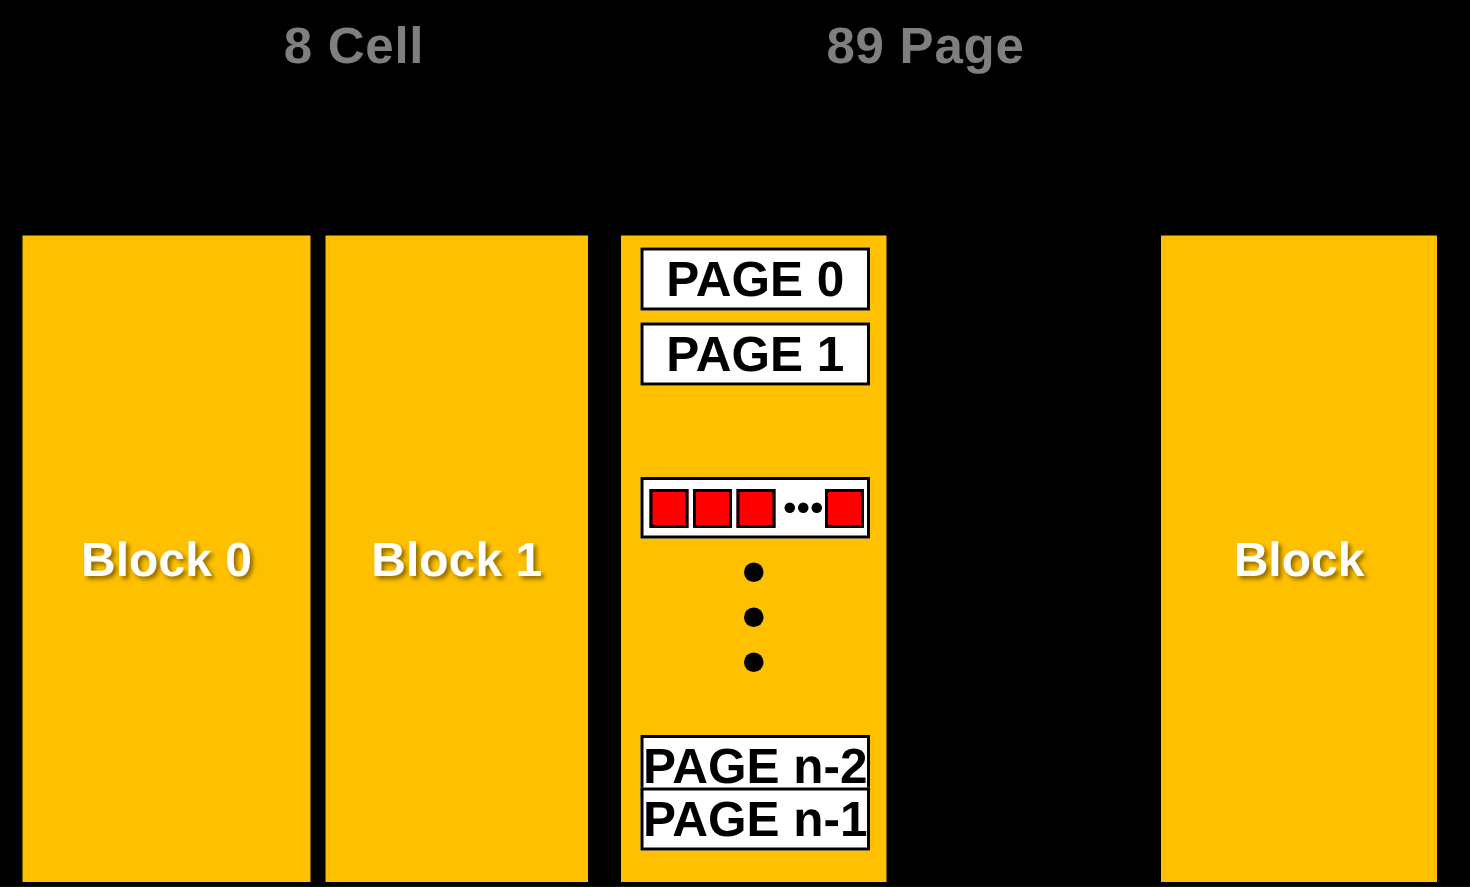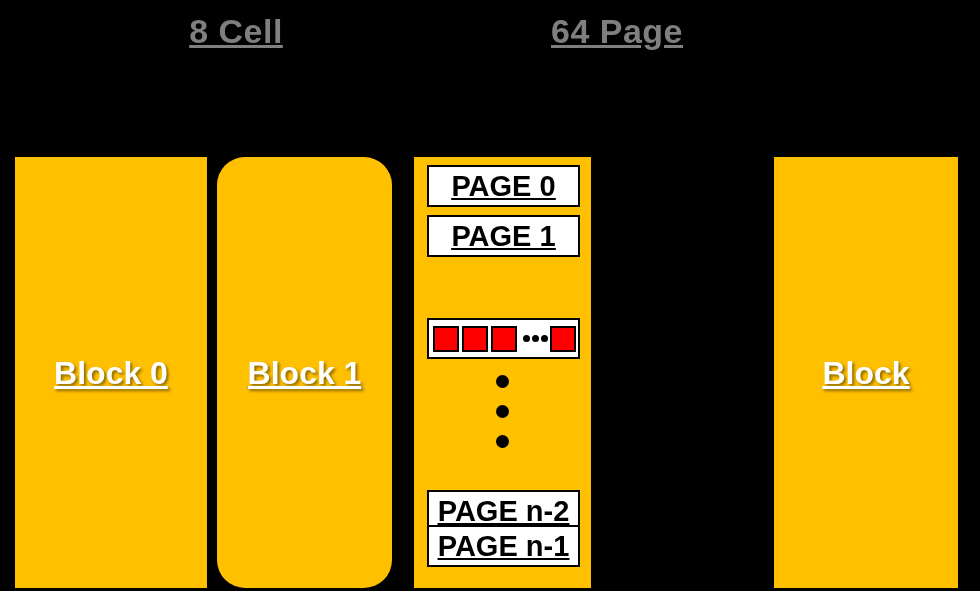--- a/index.html
+++ b/index.html
@@ -7,21 +7,21 @@
     --block-fill: #ffc000;
     --block-label: #ffffff;
     --header-text: #7f7f7f;
     --page-box-fill: #ffffff;
     --page-box-border: #000000;
     --page-text: #000000;
     --cell-fill: #ff0000;
     --cell-border: #000000;
     --dot: #000000;
   }
-  * { margin: 0; padding: 0; box-sizing: border-box; text-decoration: underline; }
+  * { margin: 0; padding: 0; box-sizing: border-box; }
   html, body { background: #222; }
   body { font-family: "Liberation Sans", sans-serif; }
 
   .canvas {
     position: relative;
     width: 980px;
     height: 591px;
     background: var(--background);
     overflow: hidden;
   }
@@ -43,21 +43,21 @@
   .block {
     position: absolute;
     top: 157px;
     height: 431px;
     background: var(--block-fill);
     display: flex;
     align-items: center;
     justify-content: center;
   }
   #block-0 { left: 15px;  width: 192px; }
-  #block-1 { left: 217px; width: 175px; border-radius: 28px; }
+  #block-1 { left: 217px; width: 175px; }
   #block-expanded { left: 414px; width: 177px; }
   #block-n1 { left: 774px; width: 184px; }
 
   .block-label {
     color: var(--block-label);
     font-size: 32px;
     font-weight: bold;
     text-align: center;
     line-height: 1.25;
     text-shadow: 2px 2px 3px rgba(0,0,0,0.45);
@@ -70,21 +70,21 @@
     left: 13px;
     width: 153px;
     height: 42px;
     background: var(--page-box-fill);
     border: 2px solid var(--page-box-border);
     display: flex;
     align-items: center;
     justify-content: center;
   }
   .page-box span {
-    font-size: 29px;
+    font-size: 33px;
     font-weight: bold;
     color: var(--page-text);
     white-space: nowrap;
   }
   #page-0 { top: 8px; }
   #page-1 { top: 58px; }
   #page-2 { top: 108px; }
   #page-n2 { top: 318px; margin-top: 15px; }
   #page-n1 { top: 368px; }
 
@@ -139,21 +139,21 @@
     background: var(--dot);
   }
 </style>
 </head>
 <body>
 
 <div class="canvas">
 
   <div class="hdr-label" id="lbl-cell">8 Cell</div>
 
-  <div class="hdr-label" id="lbl-page">64 Page</div>
+  <div class="hdr-label" id="lbl-page">89 Page</div>
 
   <div class="block" id="block-0">
     <span class="block-label">Block 0</span>
   </div>
 
   <div class="block" id="block-1">
     <span class="block-label">Block 1</span>
   </div>
 
   <div class="block" id="block-expanded">

